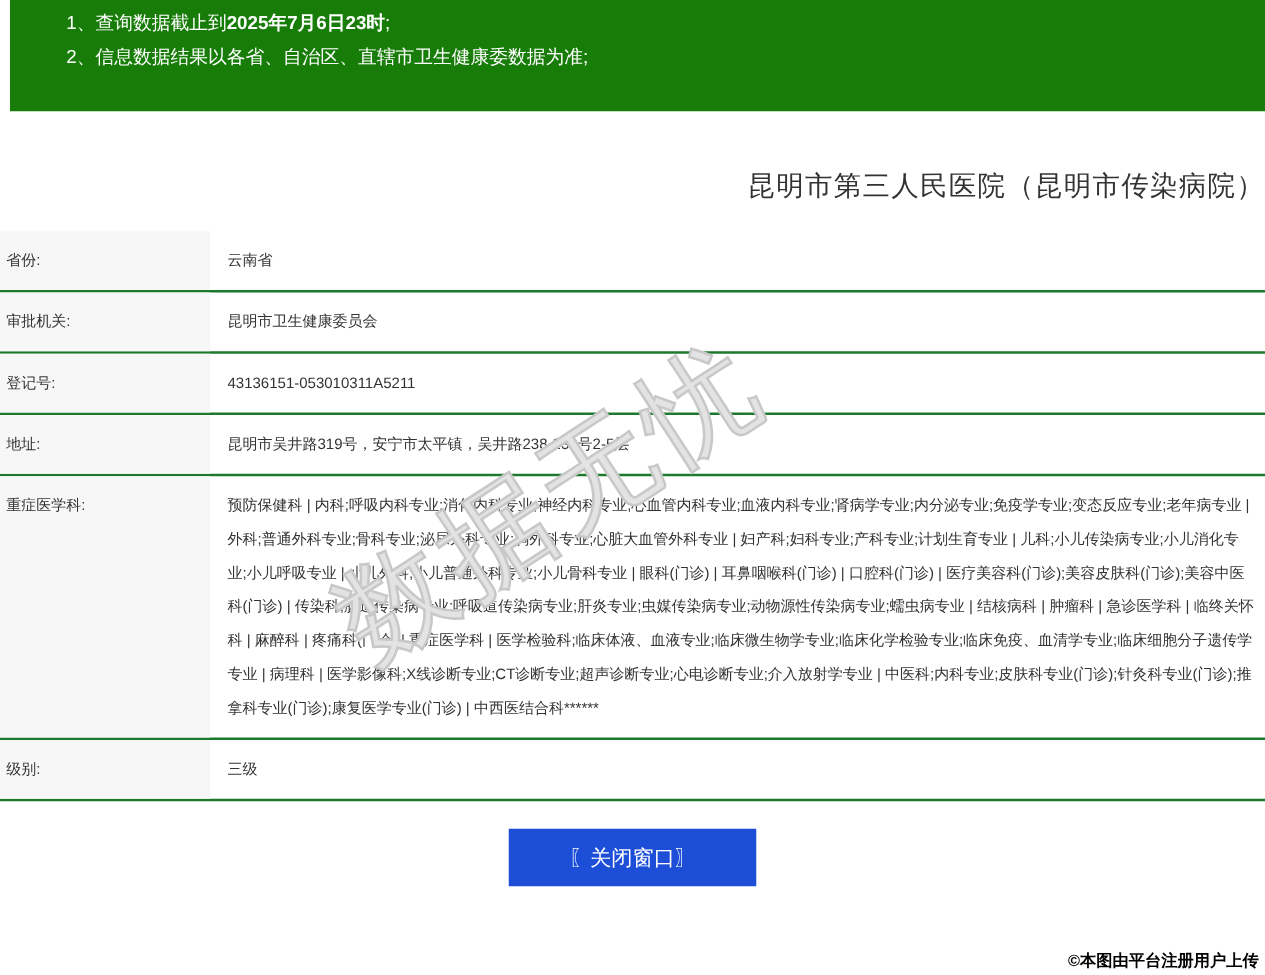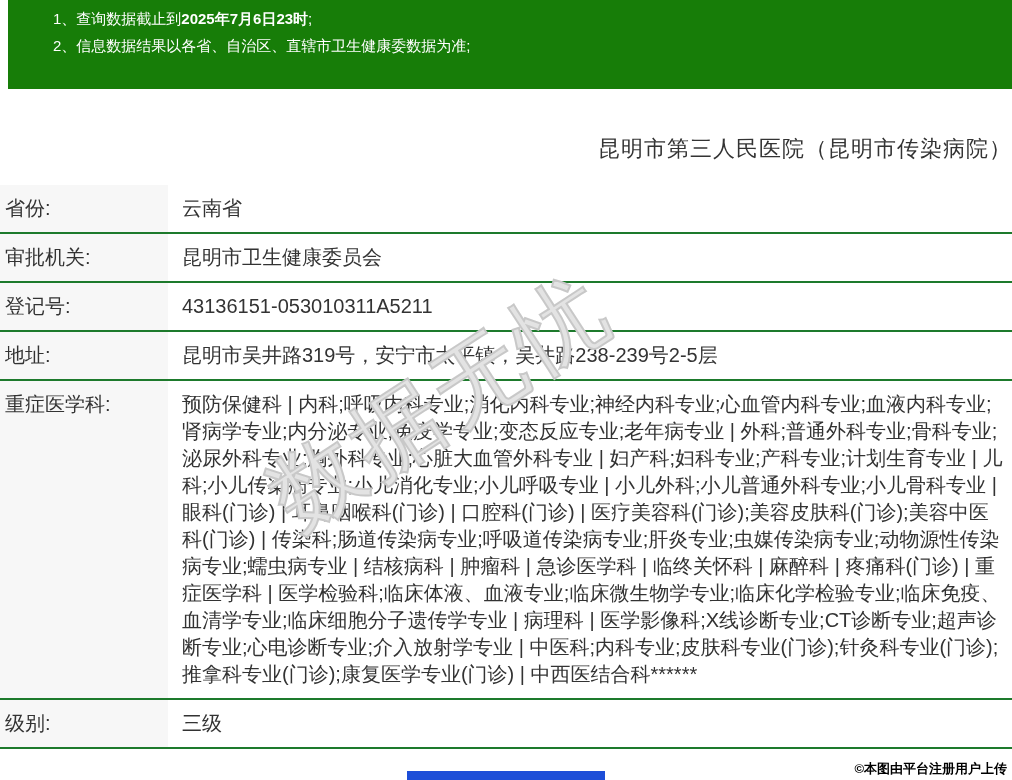--- a/index.html
+++ b/index.html
@@ -36,21 +36,21 @@
     font-weight: 400;
     color: #333333;
     letter-spacing: 1px;
   }
 
   
   .info-table { width: 100%; }
   .row {
     display: flex;
     border-bottom: 2px solid #1d7a2c;
-    font-size: 20px;
+    font-size: 12px;
     line-height: 27px;
   }
   .cell-label {
     width: 168px;
     box-sizing: border-box;
     background: #f7f7f7;
     padding: 10px 8px 10px 5px;
     flex-shrink: 0;
   }
   .cell-value {

